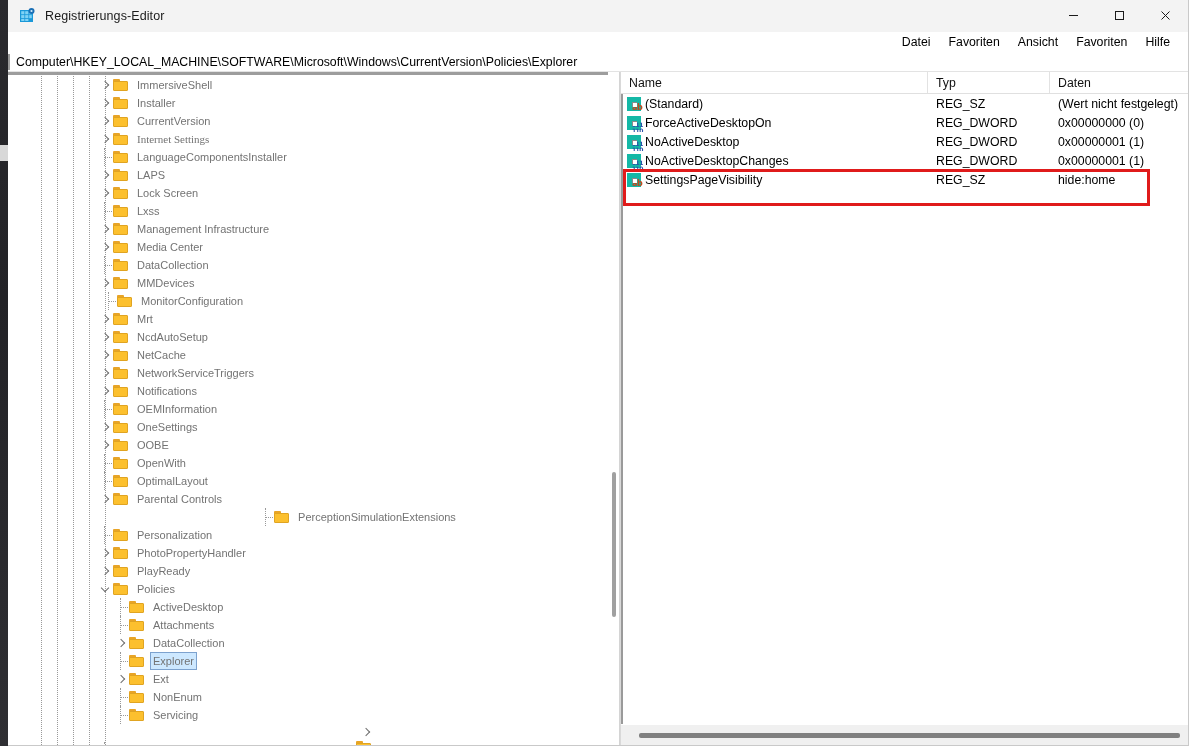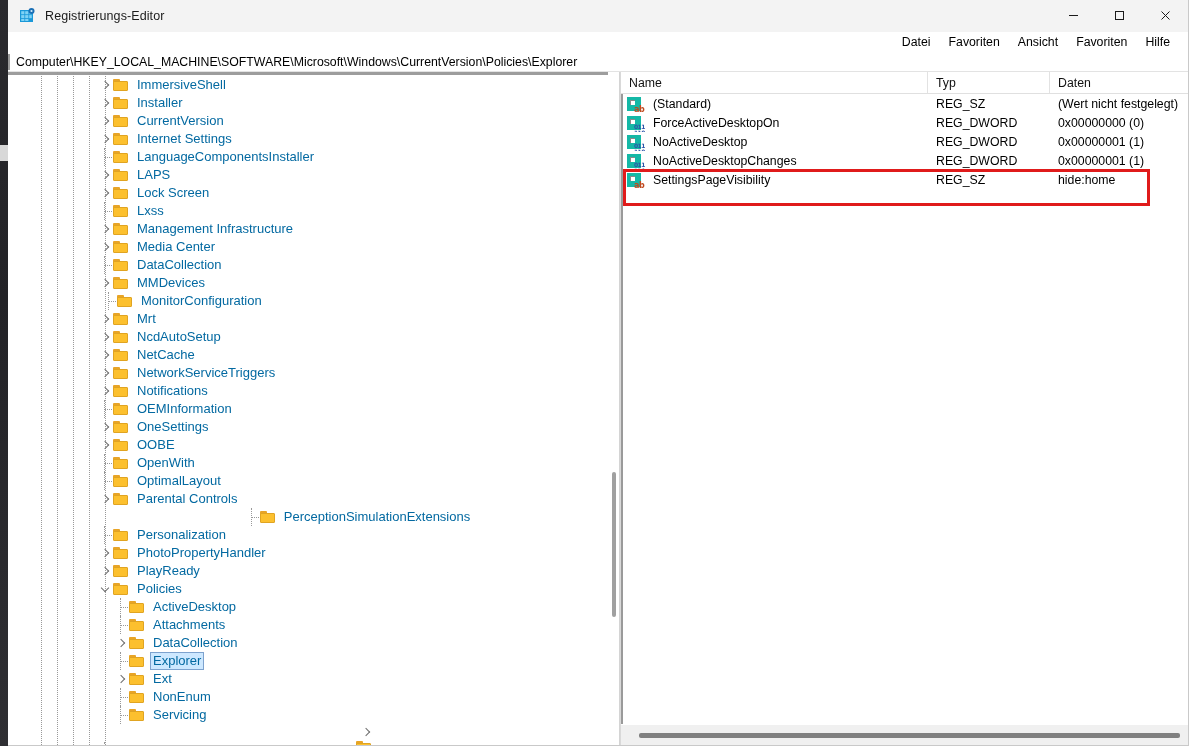--- a/index.html
+++ b/index.html
@@ -122,21 +122,21 @@
   }
   .folder-icon .tab {
     position: absolute; left: 0; top: 1px; width: 7px; height: 3px;
     background: #e8a427; border-radius: 1px 1px 0 0;
   }
   .folder-icon .body {
     position: absolute; left: 0; top: 3px; width: 15px; height: 10px;
     background: #fcc02e; border: 1px solid #e0a422; border-radius: 0 1px 1px 1px;
   }
   .tree-label {
-    font-size: 13px; color: #0369a1; line-height: 18px;
+    font-size: 11px; color: #737373; line-height: 18px;
     padding: 0 3px;
   }
   .tree-row.selected .tree-label {
     background: #cde8ff; border: 1px solid #7da2ce; padding: 0 2px;
     line-height: 16px;
   }
   .guide {
     position: absolute; top: 0; bottom: 0; width: 0;
     border-left: 1px dotted #999;
   }
@@ -183,23 +183,23 @@
   .cell {
     font-size: 12.3px; color: #000; white-space: nowrap;
     display: flex; align-items: center; height: 19px; overflow: hidden;
   }
   .cell-name { width: 307px; flex: 0 0 307px; padding-left: 6px; }
   .cell-type { width: 122px; flex: 0 0 122px; padding-left: 8px; }
   .cell-data { flex: 1 1 auto; padding-left: 8px; }
 
   
   .val-icon {
-    width: 14px; height: 14px; flex: 0 0 14px; margin-right: 12px;
+    width: 14px; height: 14px; flex: 0 0 14px; margin-right: 4px;
     position: relative; background: #5eead4;
-    border: 7px solid #14b8a6;
+    border: 5px solid #14b8a6;
   }
   .val-icon::after {
     content: ""; position: absolute; right: -1px; bottom: -1px;
     width: 4px; height: 4px; background: #ffffff;
     border-left: 1px solid #8a8a8a; border-top: 1px solid #8a8a8a;
   }
   .val-icon .glyph {
     position: absolute; left: 0; top: 0; right: 0; bottom: 0;
     font-size: 8px; font-weight: bold; line-height: 12px; text-align: center;
     font-family: "DejaVu Sans", sans-serif;
@@ -321,21 +321,21 @@
           <div class="tree-row" style="padding-left: 89px;">
             <div class="twisty">
               <div class="chev"></div>
             </div>
             <div class="folder-icon">
               <span class="tab"></span>
               <span class="body"></span>
             </div>
             <span class="tree-label">CurrentVersion</span>
           </div>
-          <div class="tree-row" style="padding-left: 89px;">
+          <div class="tree-row" style="padding-left: 89px; font-family: Liberation Serif, serif;">
             <div class="twisty">
               <div class="chev"></div>
             </div>
             <div class="folder-icon">
               <span class="tab"></span>
               <span class="body"></span>
             </div>
             <span class="tree-label">Internet Settings</span>
           </div>
           <div class="tree-row" style="padding-left: 89px;">

